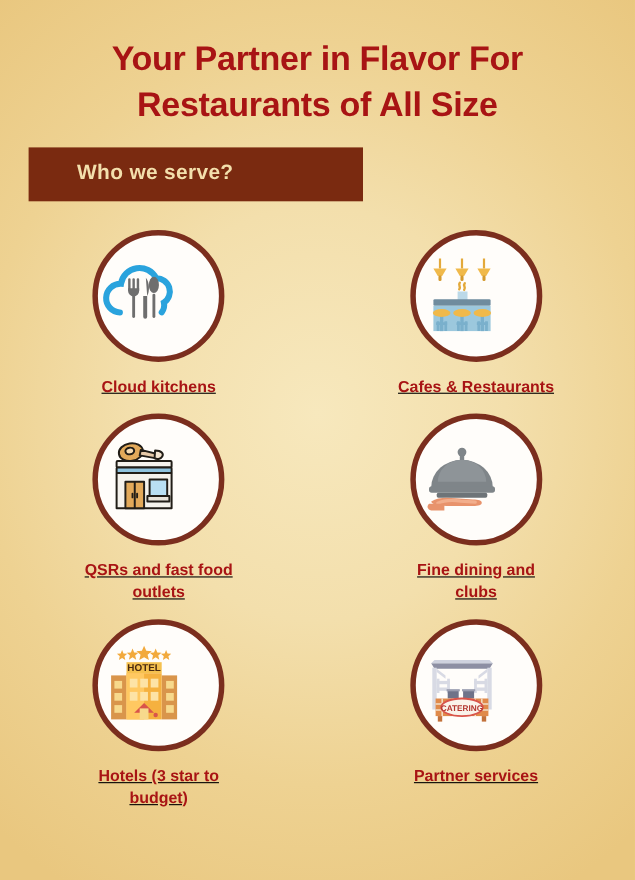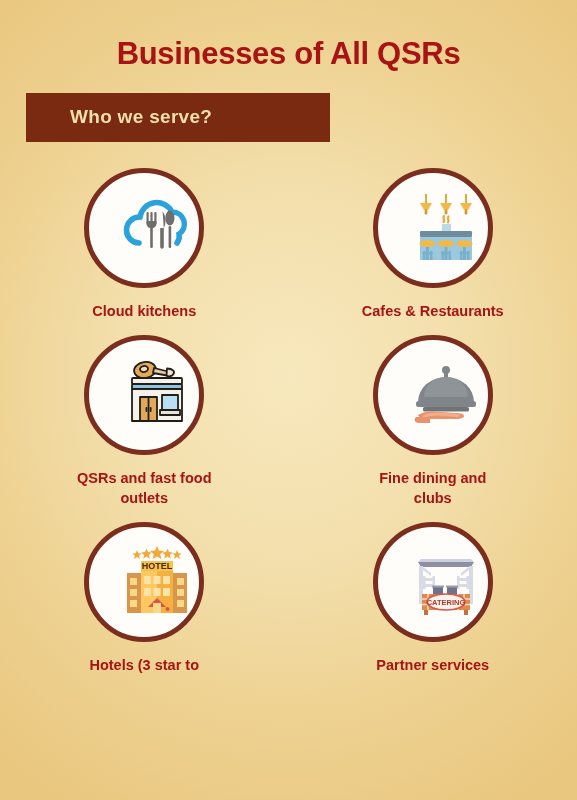--- a/index.html
+++ b/index.html
@@ -34,48 +34,49 @@
     letter-spacing:.3px;
     padding:13px 44px 14px;
     min-width:216px;
   }
   .grid{
     margin-top:26px;
     display:grid;
     grid-template-columns:1fr 1fr;
     row-gap:14px;
   }
-  .cell{ text-align:center; padding:0 18px; }
+  .cell{ text-align:center; padding:0 18px;text-decoration:underline; }
   .circle{
     width:120px; height:120px;
     margin:0 auto;
     border-radius:50%;
     background:#fffdfa;
     border:5px solid #7b2e1e;
-    display:flex; align-items:center; justify-content:flex-end;
+    display:flex; align-items:center; justify-content:flex-start;
     box-sizing:border-box;
   }
   .cap{
     margin-top:13px;
     color:#a81414;
     font-size:14.5px;
     font-weight:bold;
     line-height:1.38;
   }
   .cap .l2{ display:block; }
   svg{ display:block; }
 </style>
 </head>
 <body>
 
 <div id="poster">
 
   <div class="hdr">
     <div class="title">
-      <span class="l2">Businesses of All QSRs</span>
+      <span>Your Partner in Flavor For</span>
+      <span class="l2">Restaurants of All Size</span>
     </div>
     <div class="banner-wrap">
       <div class="banner">Who we serve?</div>
     </div>
   </div>
 
   <div class="grid">
 
     <div class="cell">
       <div class="circle">
@@ -229,20 +230,21 @@
               <rect x="38.5" y="48" width="7" height="8"></rect>
               <rect x="48" y="48" width="7" height="8"></rect>
           </g>
           <path d="M42 58 l9 9 h-18 z" fill="#d9544a"></path>
           <rect x="38" y="63" width="8" height="10" fill="#f7d98c"></rect>
           <circle cx="52.5" cy="69" r="2" fill="#d9544a"></circle>
         </svg>
       </div>
       <div class="cap">
         <span>Hotels (3 star to</span>
+        <span class="l2">budget)</span>
       </div>
     </div>
 
     <div class="cell">
       <div class="circle">
         <svg width="84" height="84" viewBox="0 0 84 84">
           <path d="M14 22 h56 l-3 5 h-50 z" fill="#8d8fa3"></path>
           <path d="M17 19 h50 l3 3 h-56 z" fill="#cfd2de"></path>
           <g fill="#d8dae4">
             <rect x="15" y="26" width="4" height="38"></rect>

